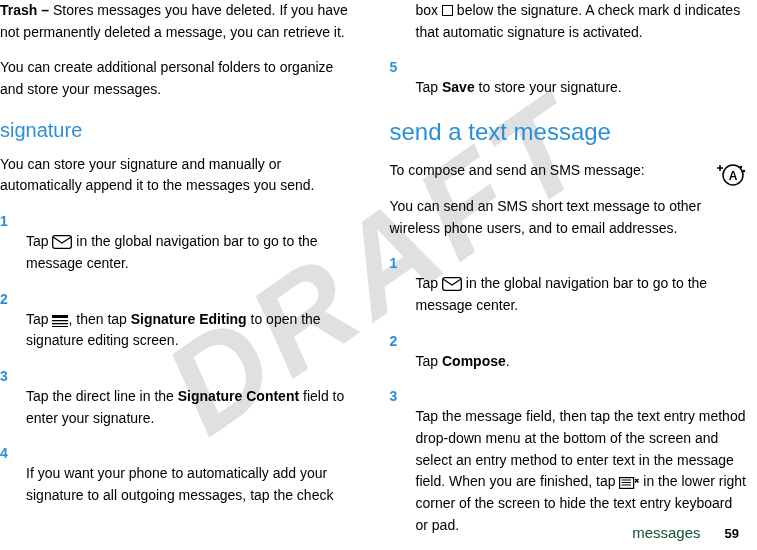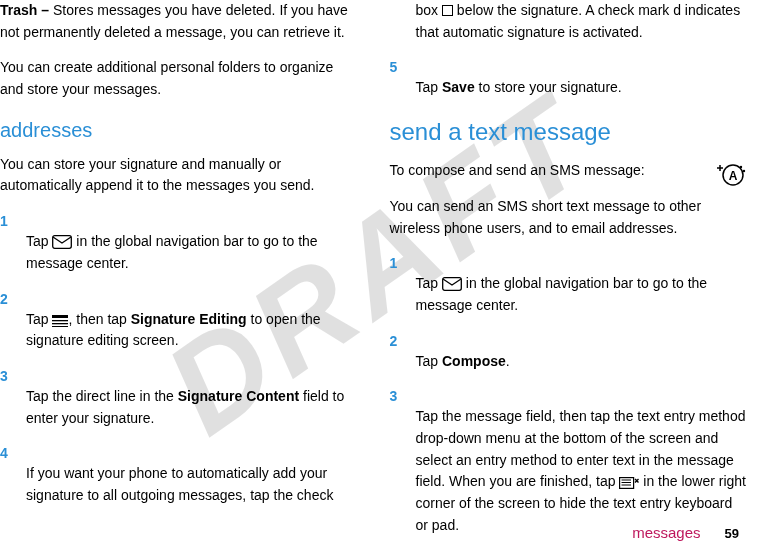--- a/index.html
+++ b/index.html
@@ -66,37 +66,37 @@
     border: 1.4px solid #000;
     vertical-align: -1px;
   }
   .smsa-wrap { float: right; margin: 0 0 6px 8px; }
   .footer {
     position: absolute;
     bottom: 6px;
     right: 18px;
     font-size: 15px;
   }
-  .footer-label { color: #be185d; margin-right: 24px; }
+  .footer-label { color: #14532d; margin-right: 24px; }
   .footer-pg { font-weight: bold; font-size: 13px; }
 </style>
 </head>
 <body>
 
 <div class="watermark">DRAFT</div>
 
 <div class="page">
 
   <div class="col">
     <p>
       <span class="bold">Trash –</span><span> Stores messages you have deleted. If you have not permanently deleted a message, you can retrieve it.</span>
     </p>
     <p>You can create additional personal folders to organize and store your messages.</p>
 
-    <h2>addresses</h2>
+    <h2>signature</h2>
     <p>You can store your signature and manually or automatically append it to the messages you send.</p>
 
     <ul class="steps">
       <li>
         <span class="stepnum">1</span>
         <span class="stepbody">
           <span>Tap </span><span class="icon-env"><svg width="20" height="14" viewBox="0 0 20 14">
                 <rect x="0.7" y="0.7" width="18.6" height="12.6" rx="2" fill="none" stroke="#000" stroke-width="1.3"></rect>
                 <path d="M1 2 L10 8 L19 2" fill="none" stroke="#000" stroke-width="1.2"></path>
               </svg></span><span> in the global navigation bar to go to the message center.</span>

